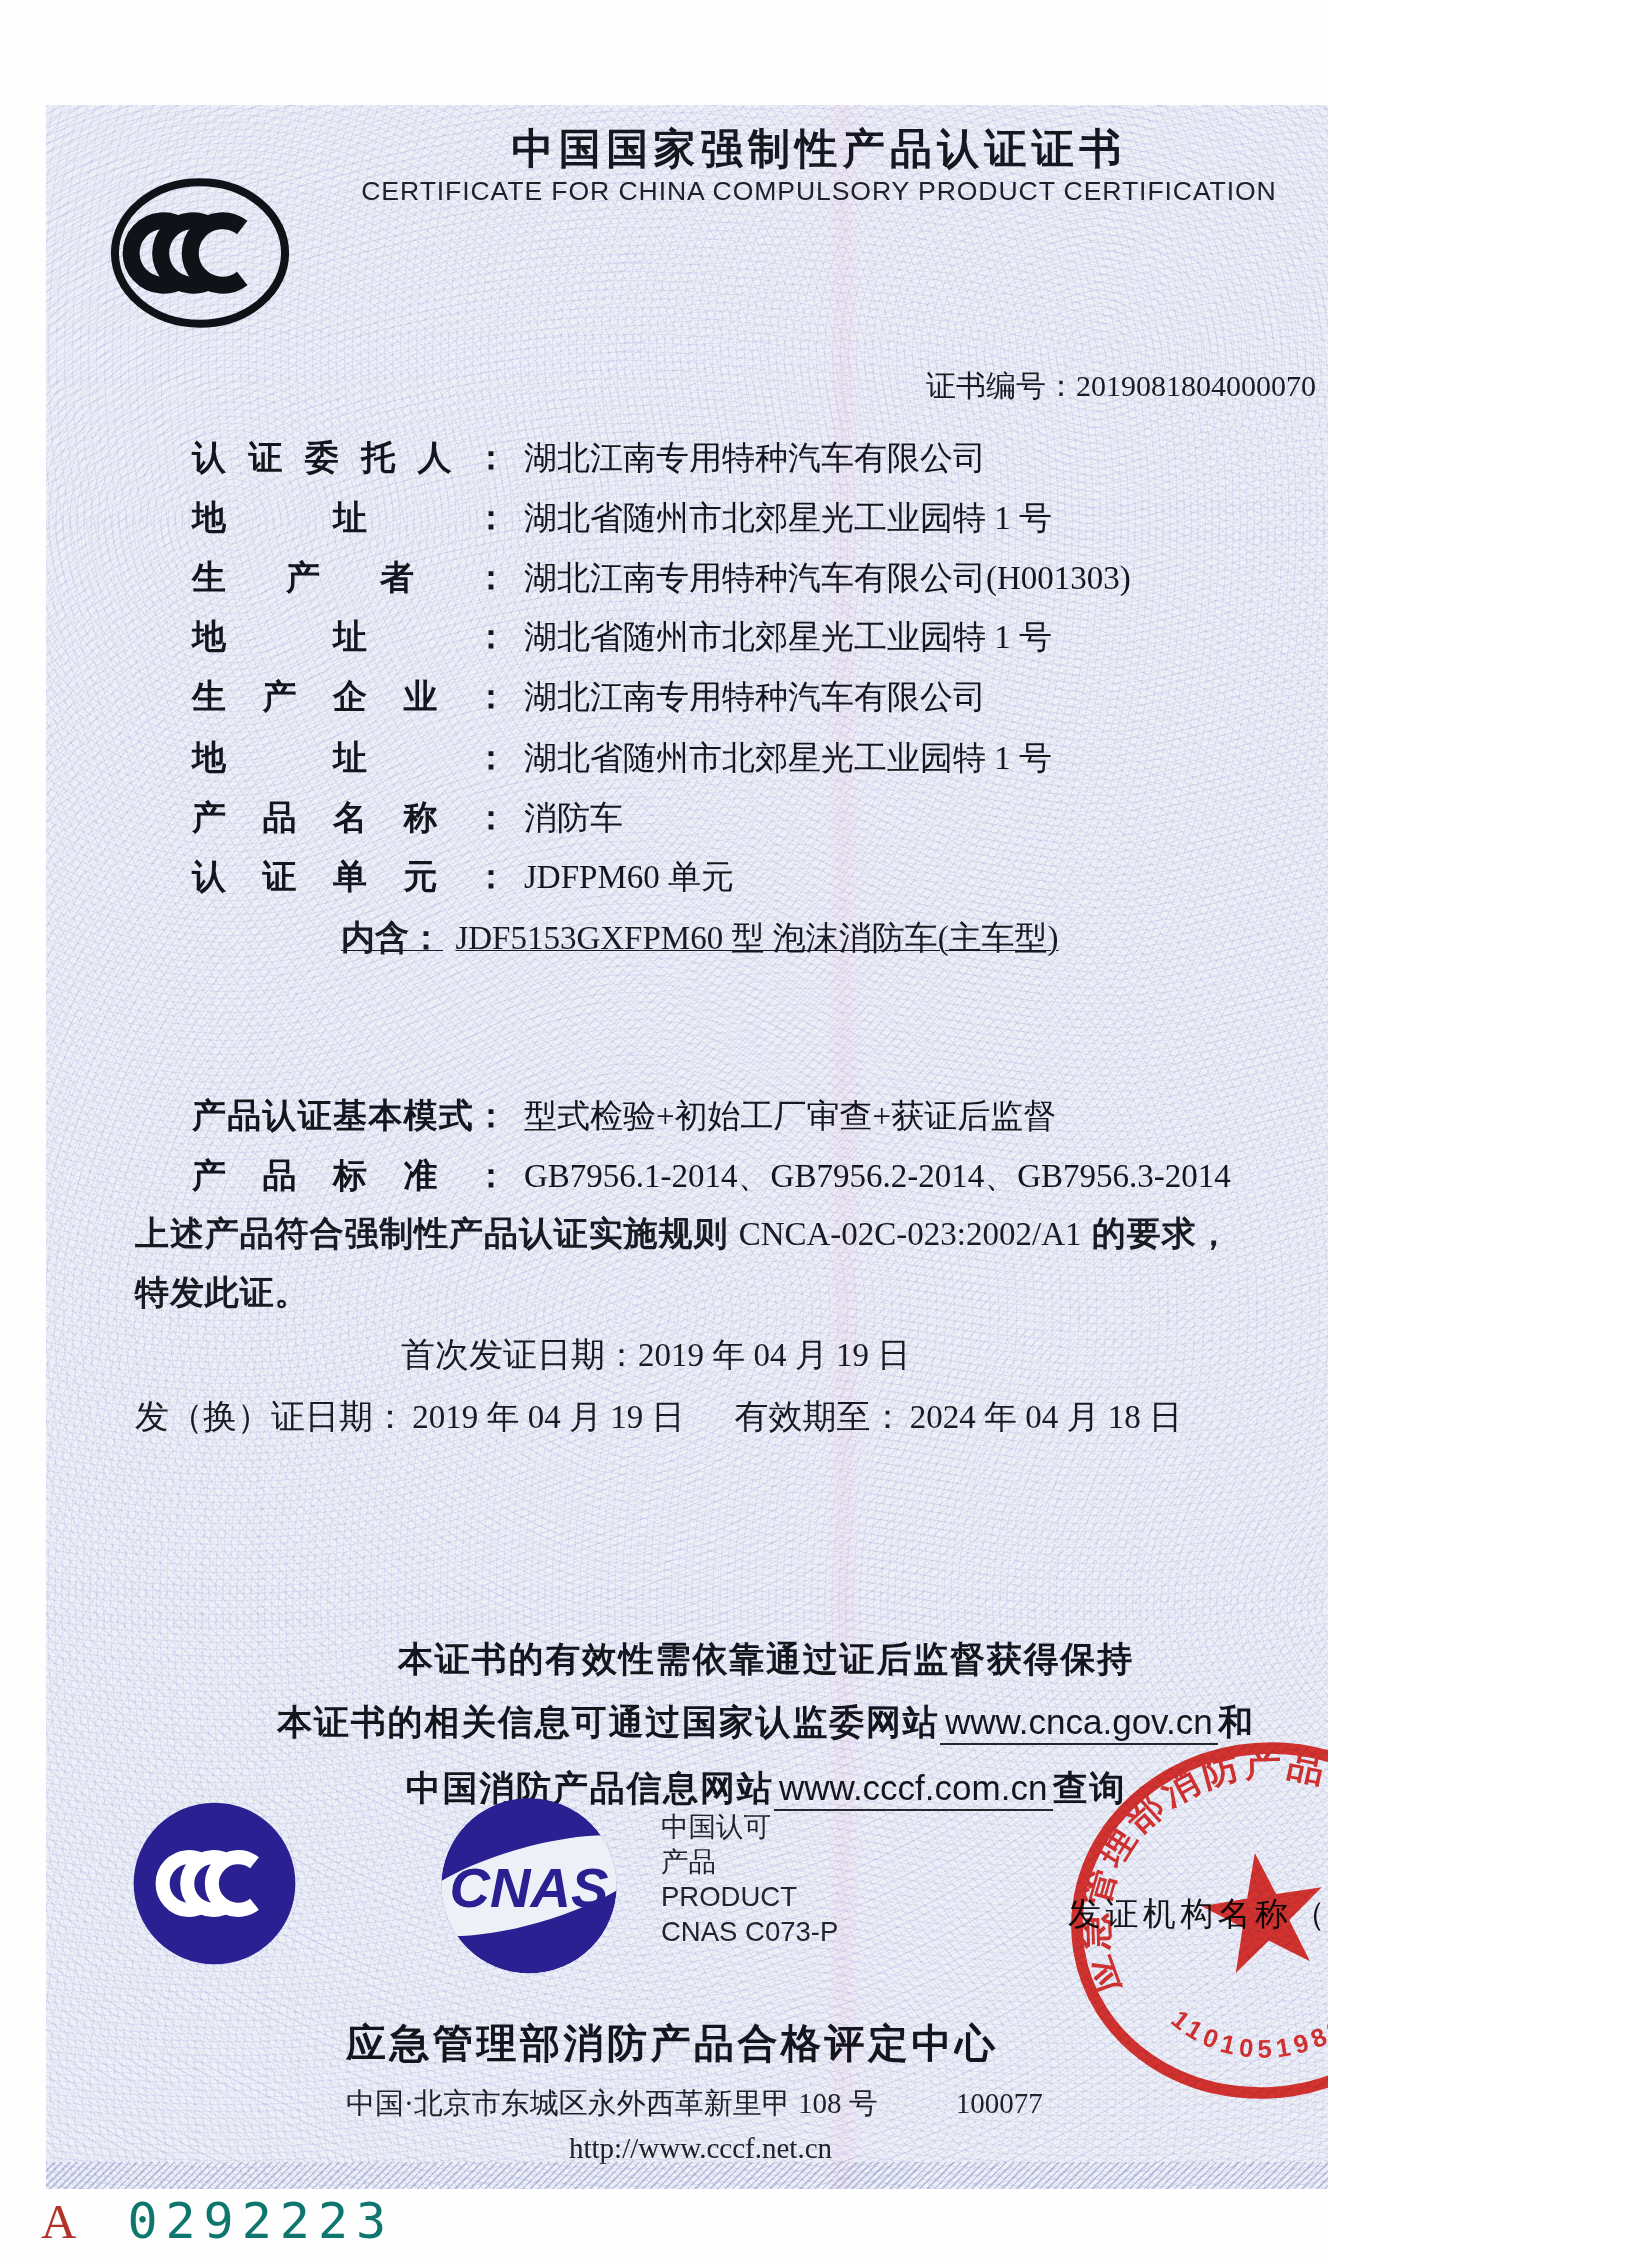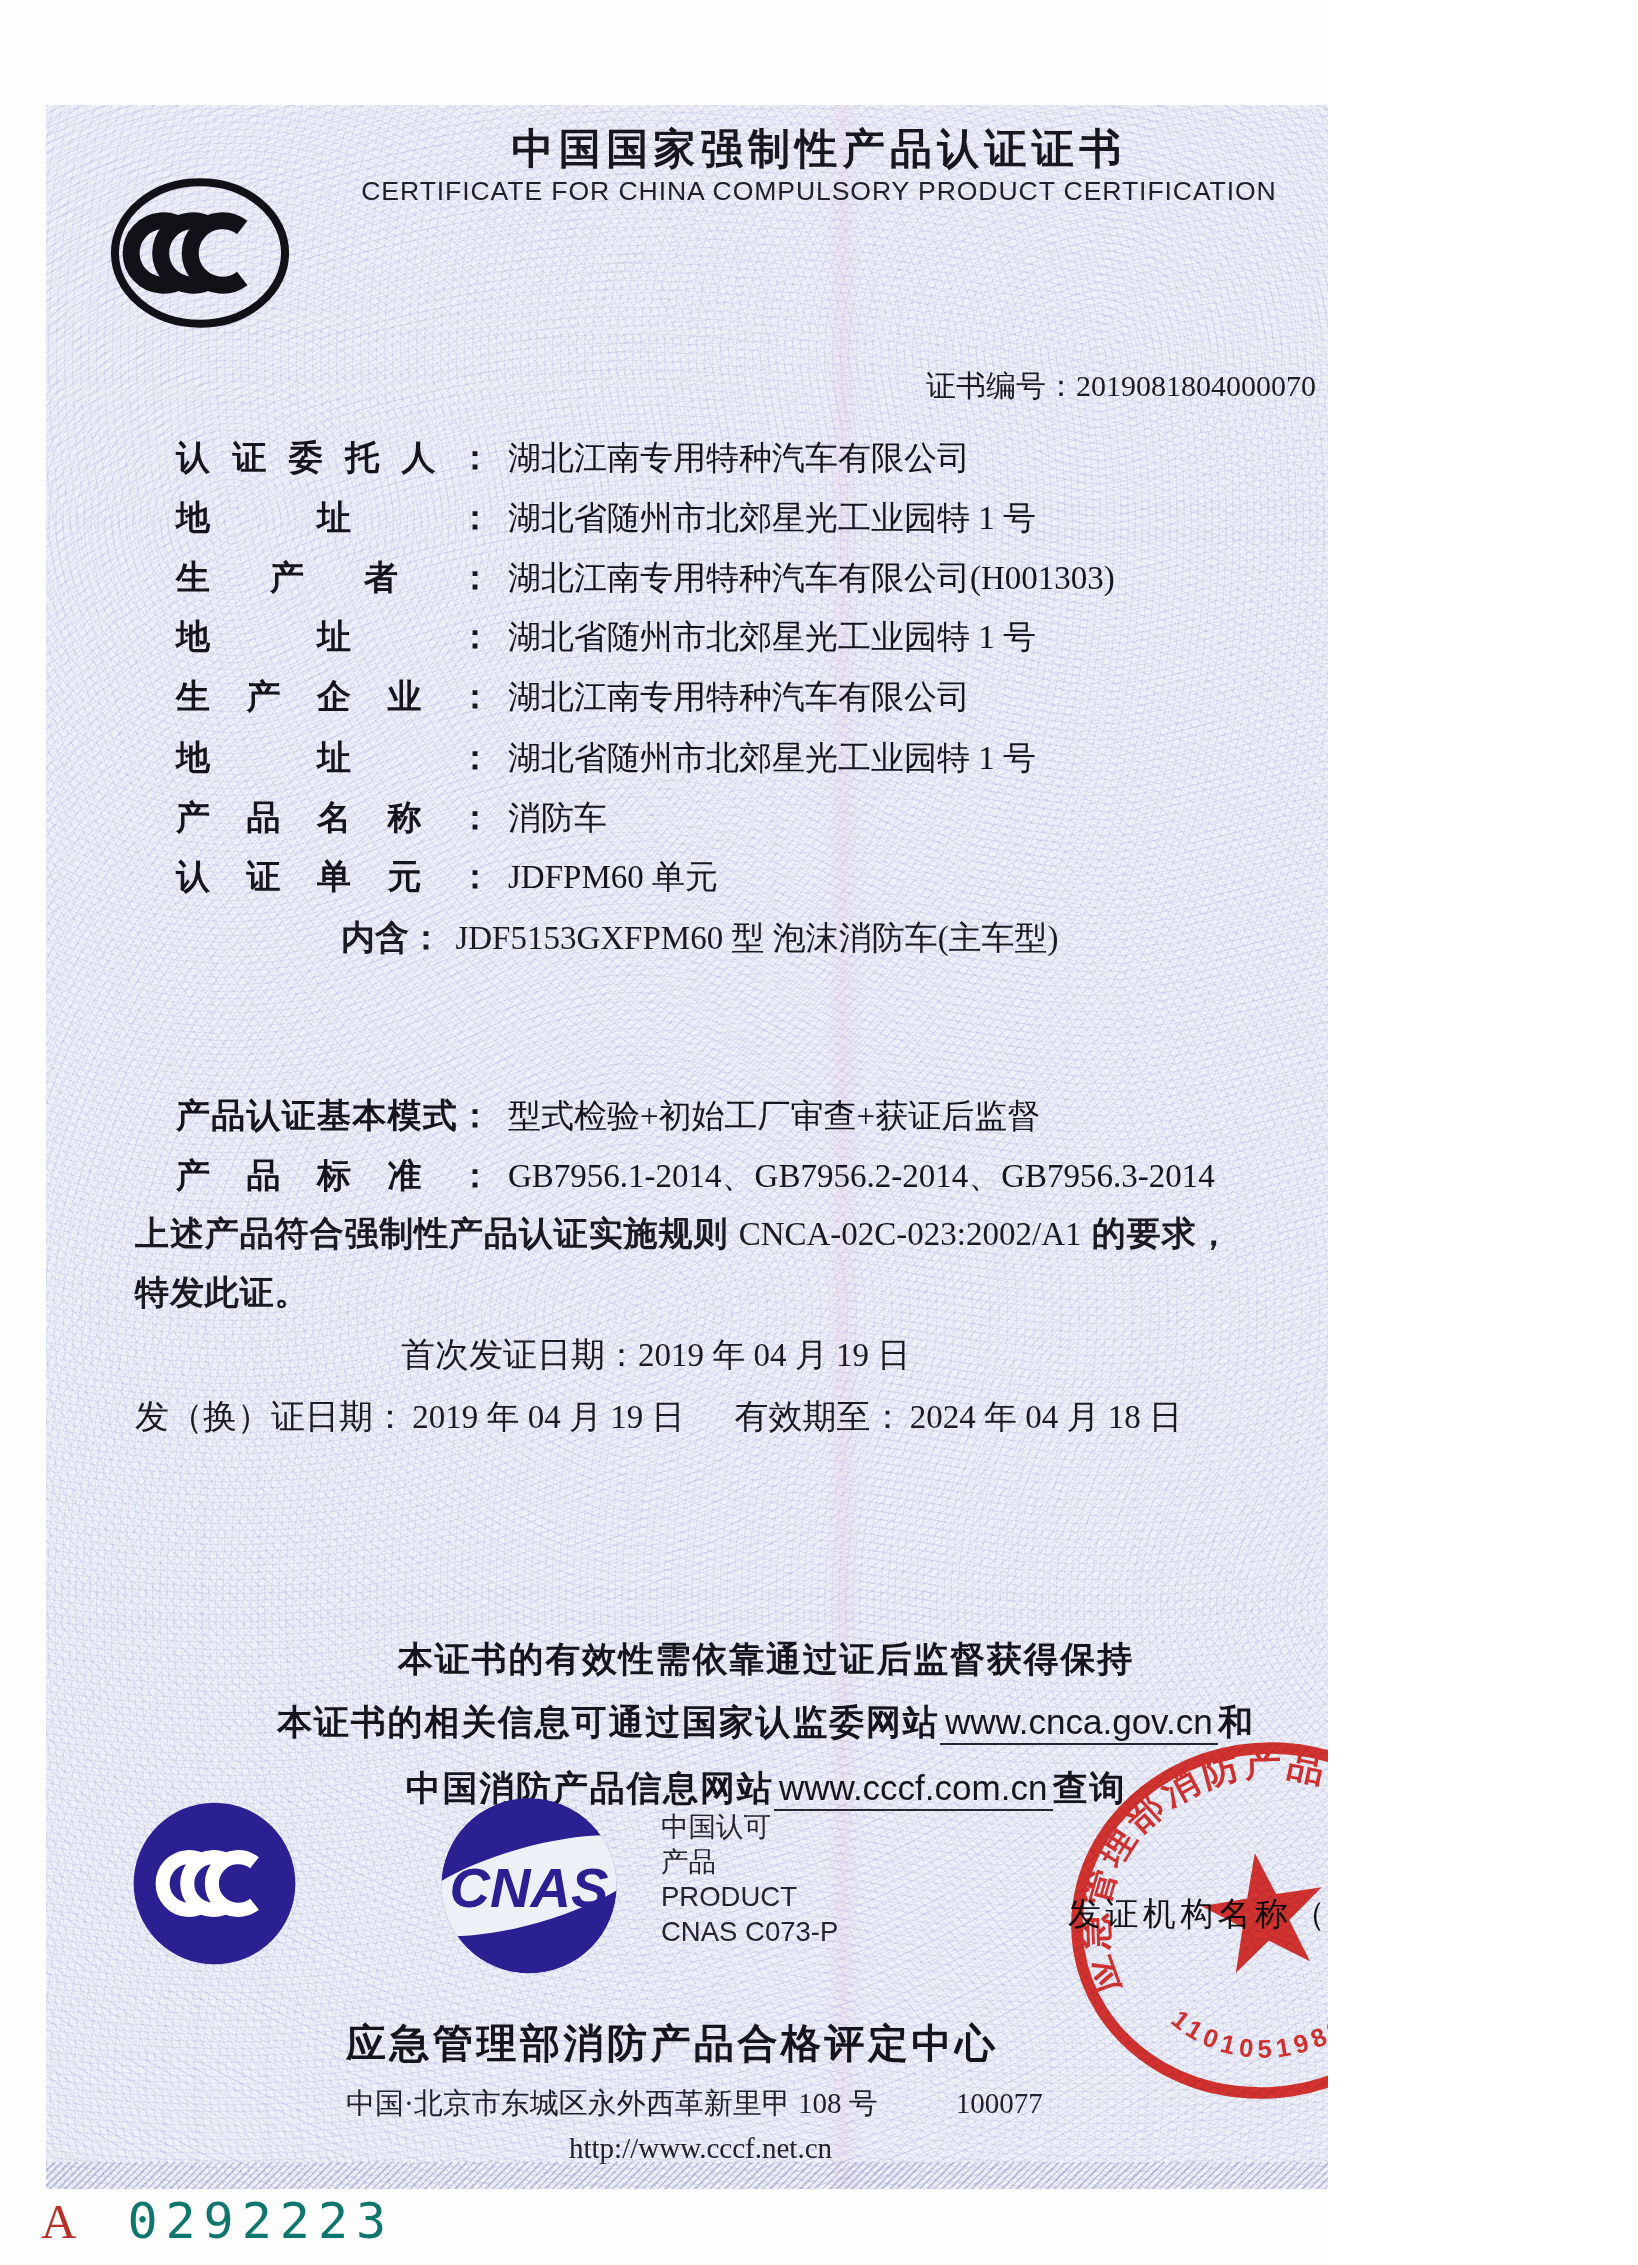--- a/index.html
+++ b/index.html
@@ -19,25 +19,25 @@
   .paper-edge{position:absolute;left:0;right:0;bottom:0;height:26.6px;
     background:repeating-linear-gradient(135deg, rgba(96,106,168,0.30) 0 1.8px, rgba(255,255,255,0.1) 1.8px 5.3px);}
   
   .ccc-top{position:absolute;left:60px;top:69px;width:188px;height:158px;}
   .title{position:absolute;left:0;right:0;top:16px;text-align:center;
     font-family:"Liberation Sans","DejaVu Sans",sans-serif;font-weight:700;font-size:42px;letter-spacing:5.3px;color:#17171f;}
   .subtitle{position:absolute;left:0;right:0;top:71px;text-align:center;
     font-family:"Liberation Sans","DejaVu Sans",sans-serif;font-weight:400;font-size:26.6px;letter-spacing:0.9px;color:#20202a;}
   .certno{position:absolute;left:880px;top:261px;font-size:30px;white-space:nowrap;}
   
-  .row{position:absolute;left:130px;white-space:nowrap;}
+  .row{position:absolute;left:146px;white-space:nowrap;}
   .lbl{display:inline-block;width:316px;text-align:justify;text-align-last:justify;
     font-family:"Liberation Sans","DejaVu Sans",sans-serif;font-weight:700;font-size:34px;color:#15151d;}
   .val{font-size:33px;padding-left:16px;color:#15151d;}
-  .contains{position:absolute;white-space:nowrap;}
+  .contains{position:absolute;white-space:nowrap;text-decoration:underline;}
   .contains .clbl{font-family:"Liberation Sans","DejaVu Sans",sans-serif;font-weight:700;font-size:34px;}
   .contains .cval{font-size:33px;padding-left:12.4px;}
   .stmt{position:absolute;left:89px;white-space:nowrap;
     font-family:"Liberation Sans","DejaVu Sans",sans-serif;font-weight:700;font-size:34px;letter-spacing:0.9px;}
   .code{font-family:"Liberation Serif","DejaVu Serif",serif;font-weight:400;font-size:33px;letter-spacing:0;}
   .dateline{position:absolute;white-space:nowrap;}
   .dlbl{font-family:"Liberation Sans","DejaVu Sans",sans-serif;font-weight:400;font-size:34px;}
   .dval{font-size:33px;padding-left:5.3px;}
   .gap{display:inline-block;width:50px;}
   

